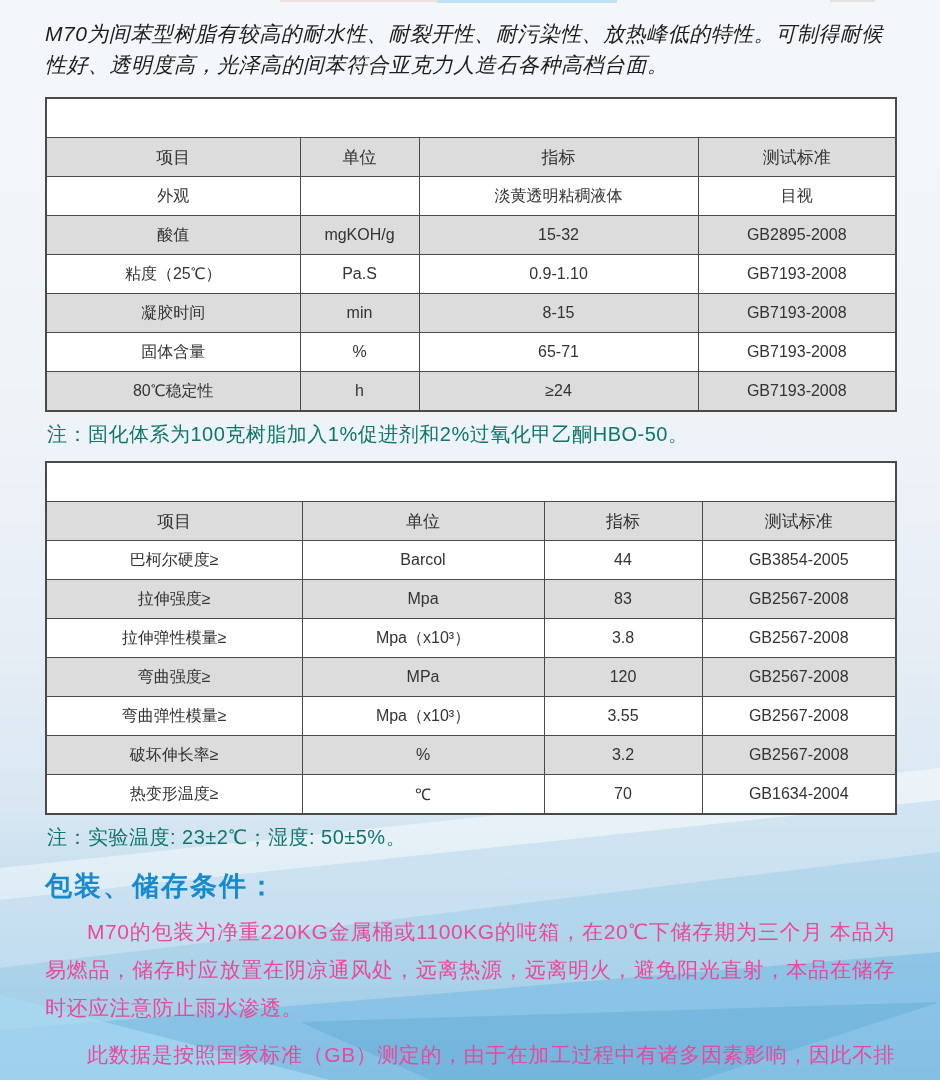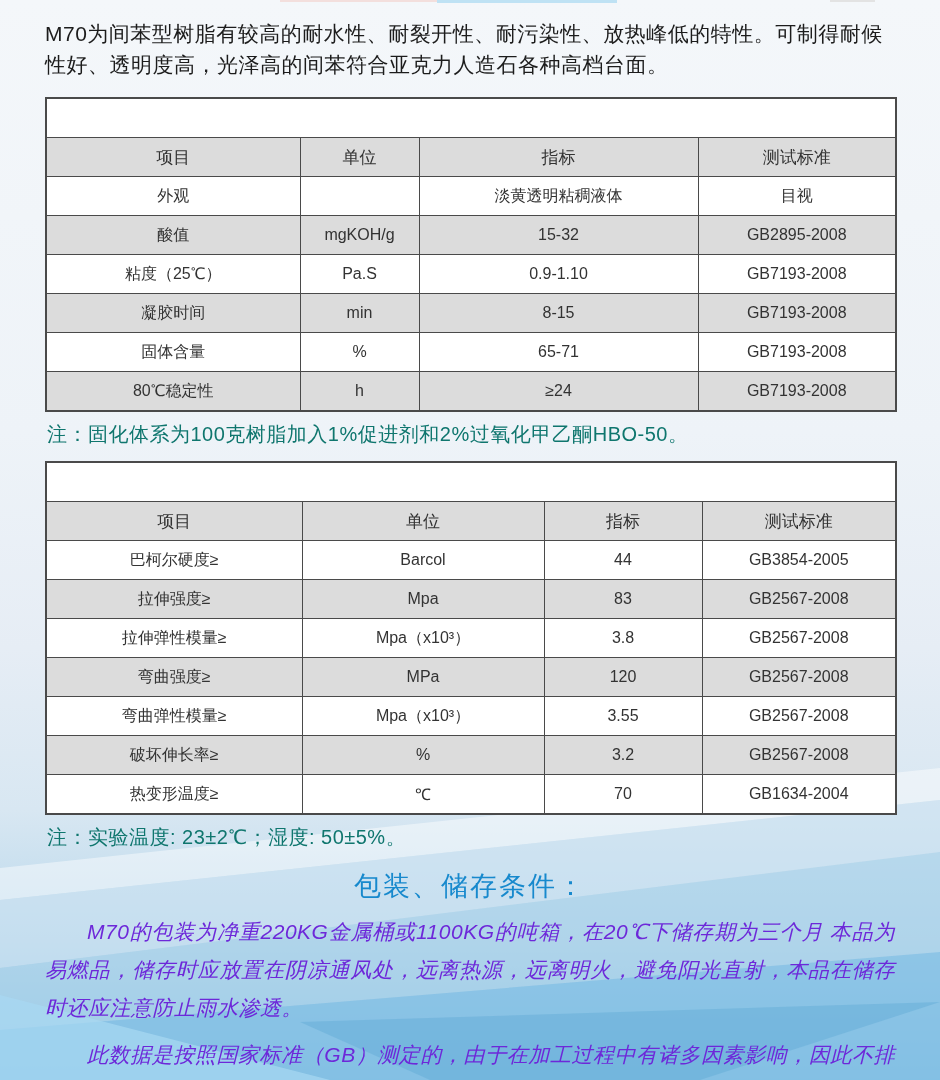--- a/index.html
+++ b/index.html
@@ -11,21 +11,21 @@
     background: linear-gradient(180deg,
       #f4f7fa 0%, #eef3f8 40%, #e6edf5 60%,
       #d8e7f2 75%, #b9d8ec 87%, #7fbde1 100%);
   }
   svg.bg { position: absolute; inset: 0; z-index: 0; }
   .content { position: relative; z-index: 1; padding: 0 45px; }
 
   .intro {
     margin: 18px 0 0 0;
     font-size: 21px; line-height: 31px;
-    color: #1c1c1c; letter-spacing: 0.5px;
+    color: #1c1c1c; letter-spacing: 0.5px; font-style: italic;
   }
 
   .spec {
     border-collapse: collapse; table-layout: fixed;
     width: 850px; border: 2px solid #4a4a4a;
   }
   .spec td {
     border: 1px solid #4a4a4a;
     height: 38px; text-align: center; vertical-align: middle;
     font-size: 16px; color: #333; padding: 0 4px;
@@ -43,31 +43,30 @@
   .t2-wrap { margin-top: 12px; }
 
   .note {
     margin: 7px 0 0 2px;
     font-size: 20px; line-height: 30px;
     color: #0f766e; letter-spacing: 0.5px;
   }
 
   .section-heading {
     margin: 16px 0 0 0;
-    font-size: 27px; font-weight: normal;
-    color: #1789cd; letter-spacing: 2px; text-align: center;
+    font-size: 27px; font-weight: bold;
+    color: #1789cd; letter-spacing: 2px;
   }
 
   .body-para {
     margin: 9px 0 0 0;
     font-size: 21px; line-height: 38px;
-    color: #6d28d9; text-indent: 2em;
+    color: #ec4899; text-indent: 2em;
     letter-spacing: 0.5px;
     text-align: justify;
-    font-style: italic;
   }
 </style>
 </head>
 <body>
 
 <svg class="bg" width="940" height="1080" viewBox="0 0 940 1080" xmlns="http://www.w3.org/2000/svg">
 
   <rect x="280" y="0" width="157" height="2" fill="#f3dfdd"></rect>
   <rect x="437" y="0" width="180" height="3" fill="#bfe2f4"></rect>
   <rect x="830" y="0" width="45" height="2" fill="#e3e3e3"></rect>

